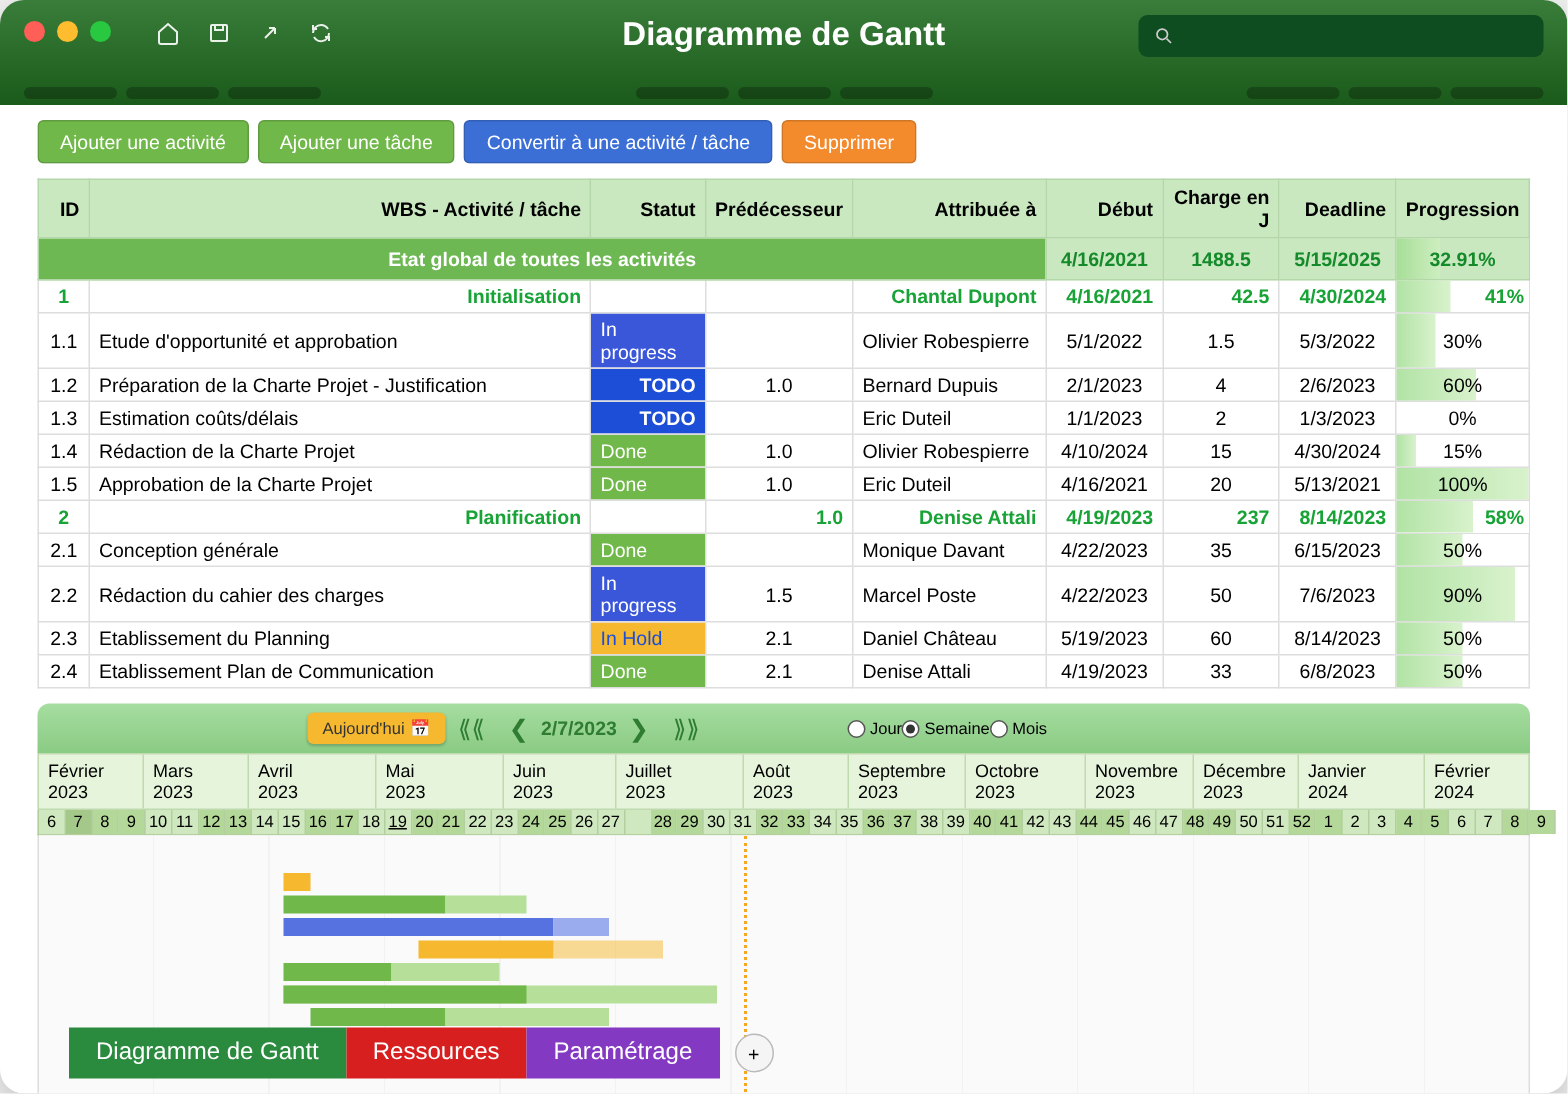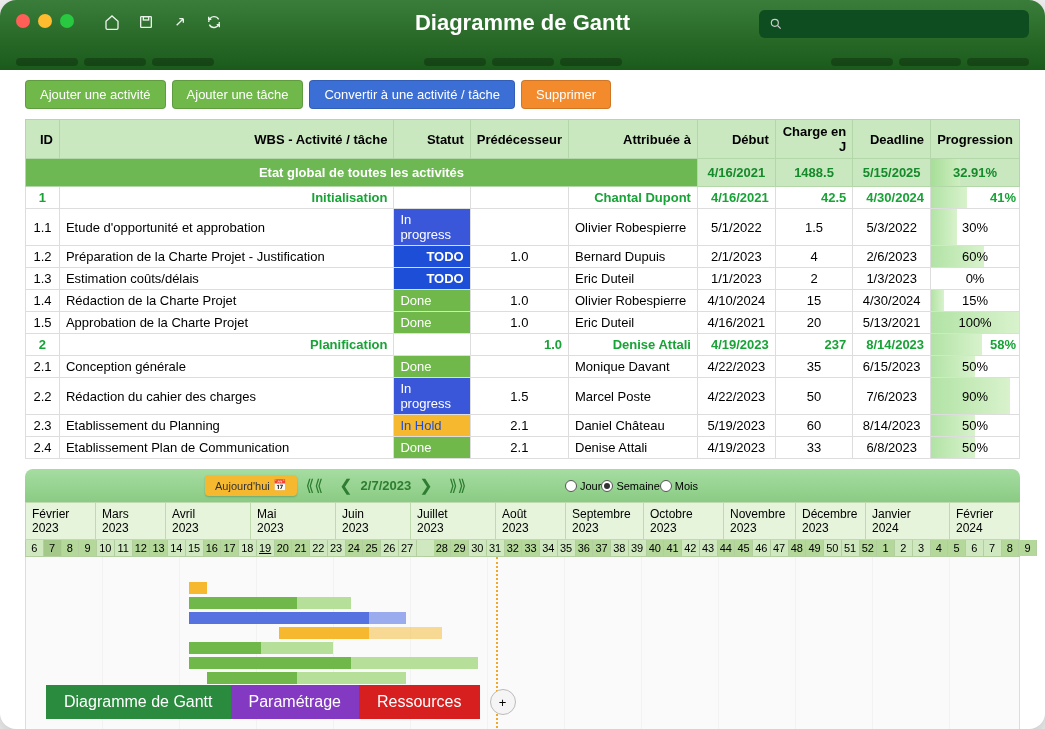--- a/index.html
+++ b/index.html
@@ -458,18 +458,18 @@
         <div class="gbar dgreen" style="left: 162.655px; width: 162.655px; top: 100px;"></div>
         <div class="gbar dgreen" style="left: 180.727px; width: 90.3636px; top: 115px;"></div>
         <div class="gbar lgreen" style="left: 271.091px; width: 108.436px; top: 115px;"></div>
         <div class="gbar orange" style="left: 234.945px; width: 18.0727px; top: 130px;"></div>
         <div class="today-line" style="left: 469.891px;"></div>
       </div>
   </div>
 
   <div class="bottom-tabs">
     <div class="btab g">Diagramme de Gantt</div>
+    <div class="btab r">Ressources</div>
     <div class="btab p">Paramétrage</div>
-    <div class="btab r">Ressources</div>
     <div class="add-tab">+</div>
   </div>
 
 </div>
 
 </body></html>

